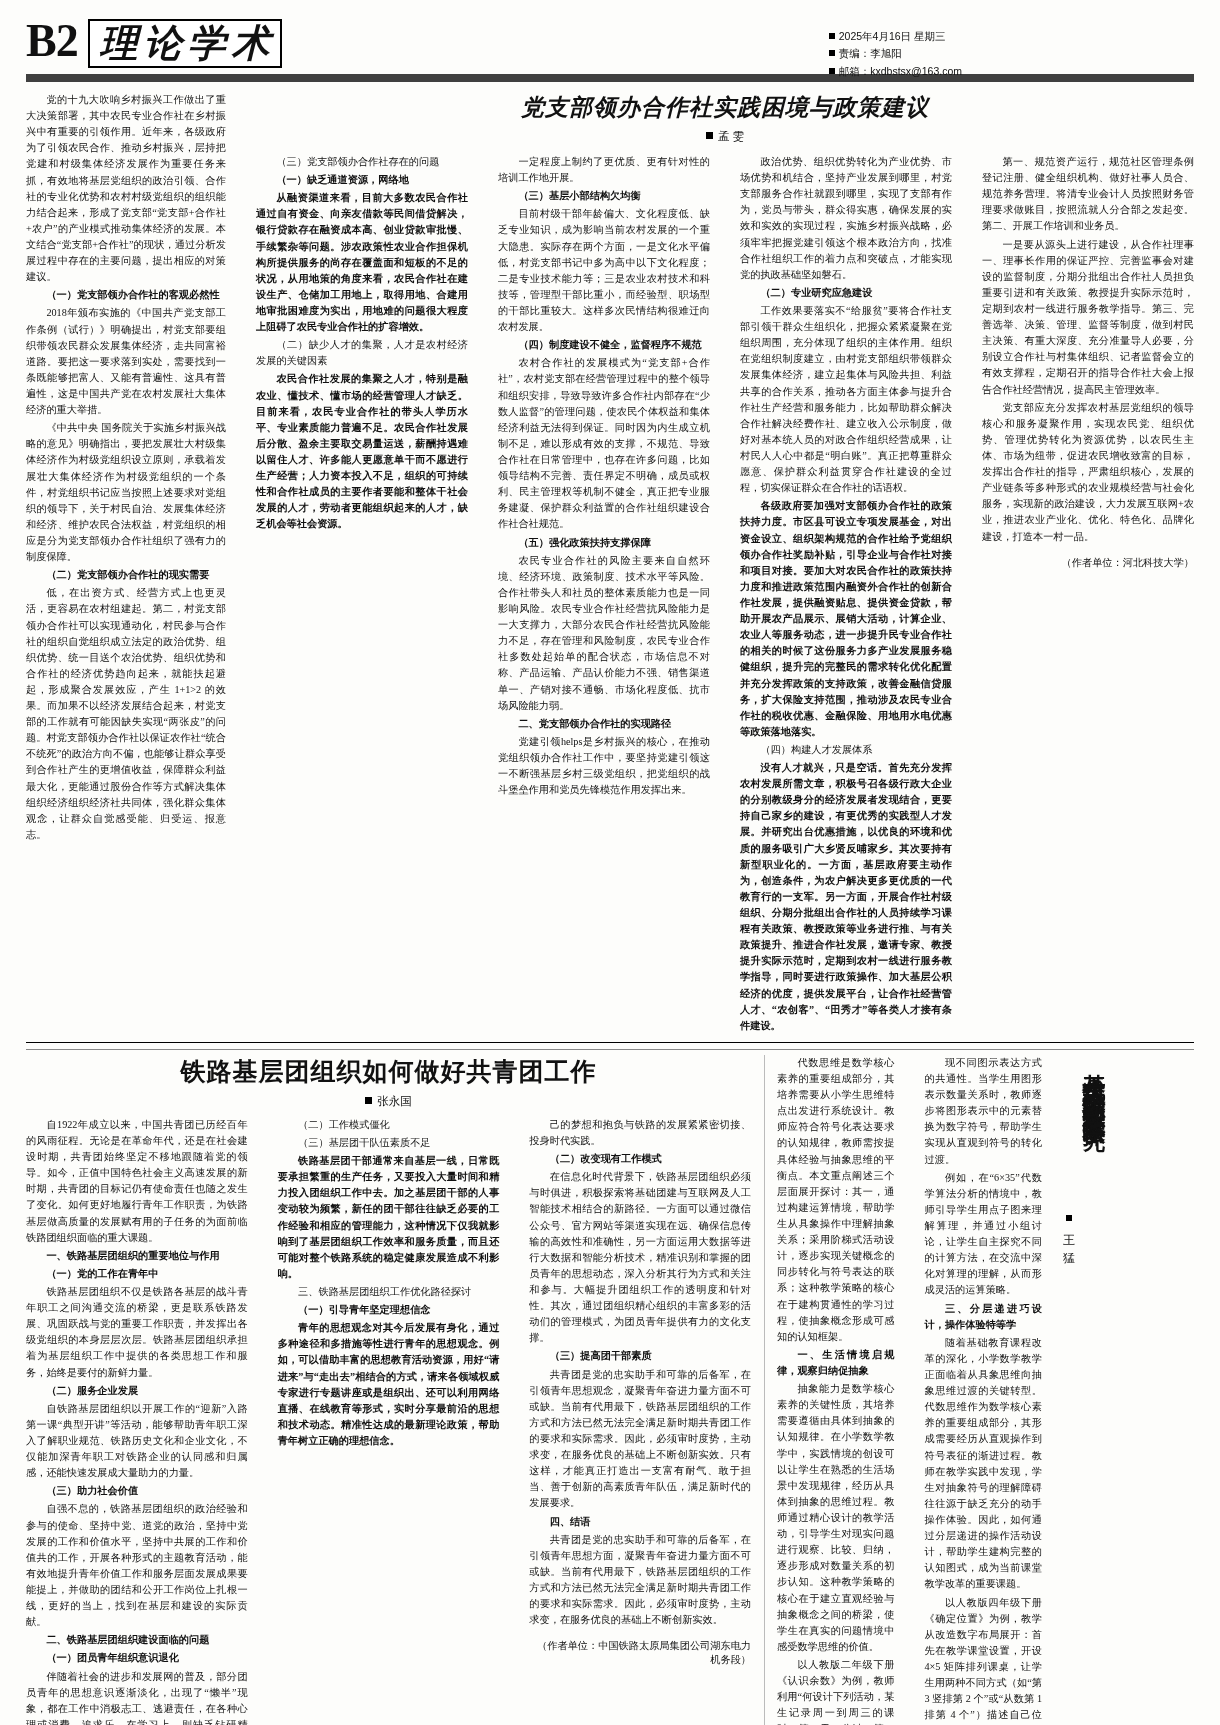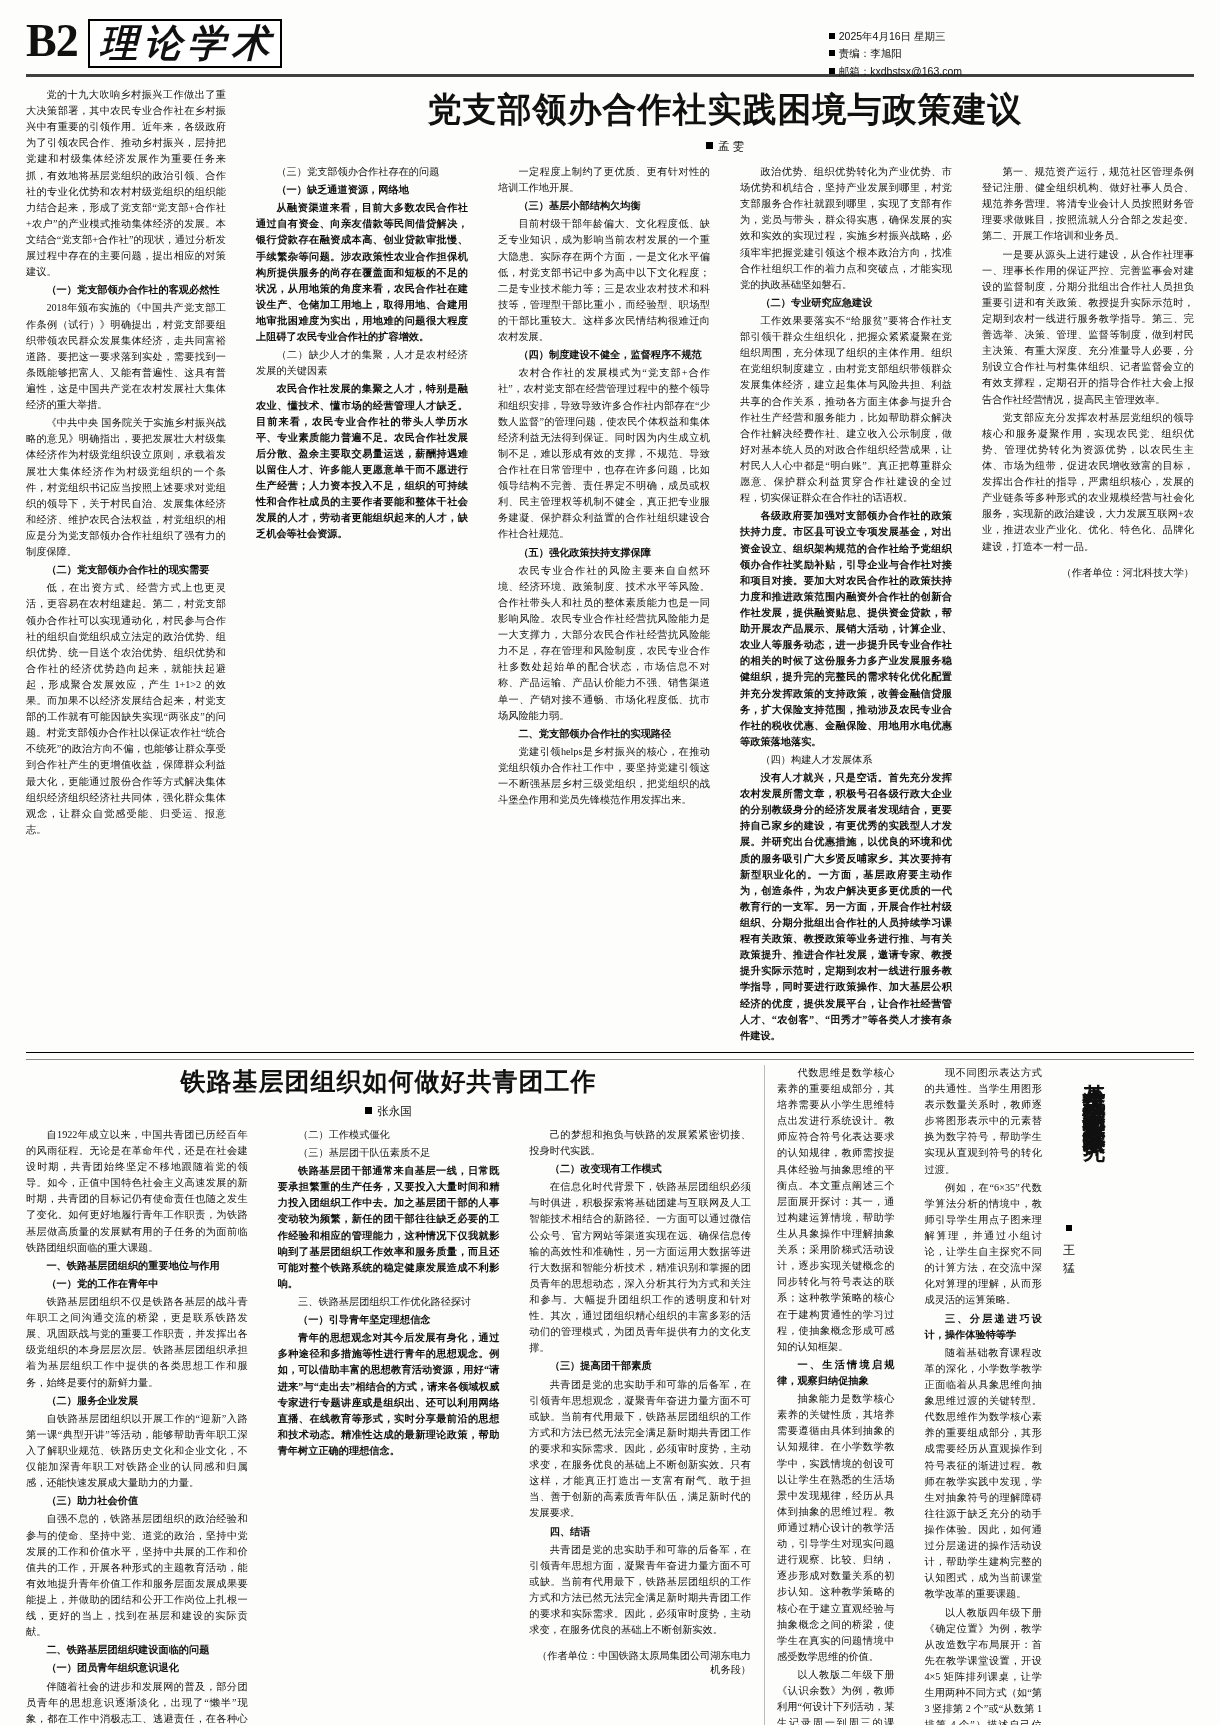--- a/index.html
+++ b/index.html
@@ -18,21 +18,21 @@
     height: 1725px;
     padding: 18px 26px 10px 26px;
     position: relative;
   }
 
   
   .masthead {
     display: flex;
     align-items: flex-start;
     justify-content: space-between;
-    border-bottom: 3px solid #404040;
+    border-bottom: 8px solid #404040;
     padding-bottom: 6px;
     position: relative;
     flex-direction: column;
   }
   .masthead-left { display: flex; align-items: center; gap: 10px; }
   .page-num {
     font-family: "Liberation Serif", serif;
     font-size: 46px;
     font-weight: bold;
     letter-spacing: -1px;
@@ -85,21 +85,21 @@
   
   .hrule { border-top: 1px solid #000; margin: 6px 0 6px 0; }
   .hrule-thin { border-top: 0.6px solid #888; margin: 5px 0; }
 
   .art-title {
     text-align: center;
     font-weight: bold;
     font-family: "DejaVu Serif", serif;
     letter-spacing: 1px;
   }
-  .t1 { font-size: 34px; }
+  .t1 { font-size: 23px; font-style: italic; }
   .t2 { font-size: 25px; }
   .byline {
     text-align: center;
     font-size: 11.5px;
     margin-top: 6px;
     font-family: "Liberation Sans", sans-serif;
   }
   .byline::before {
     content: "";
     display: inline-block;

